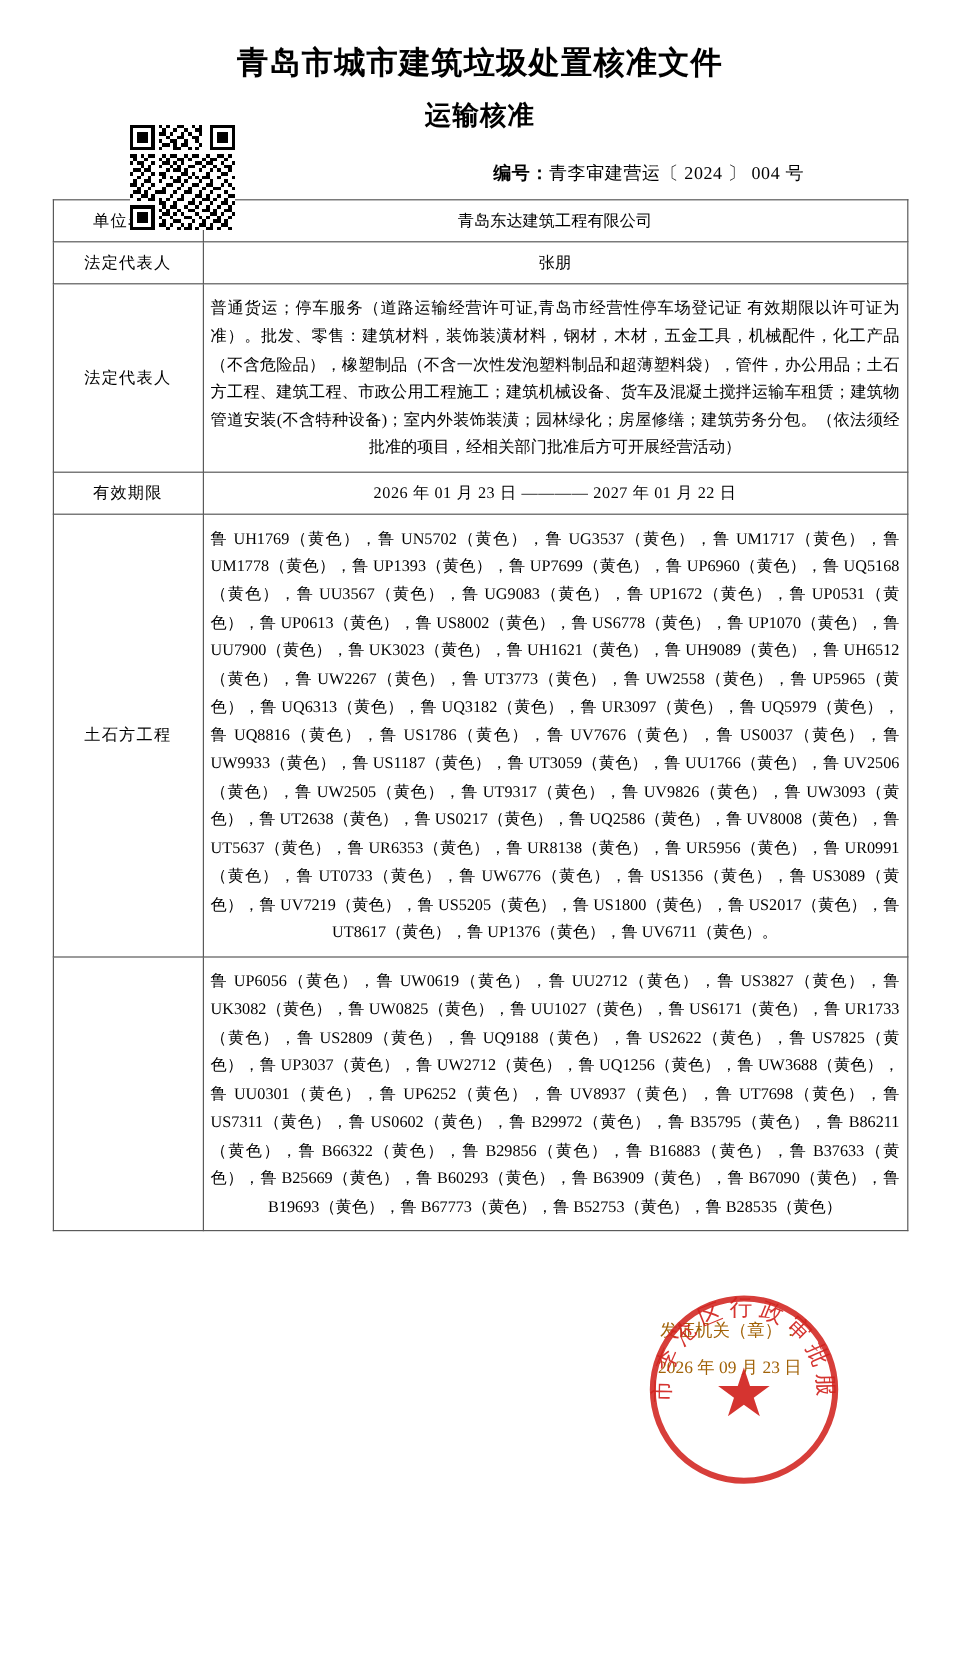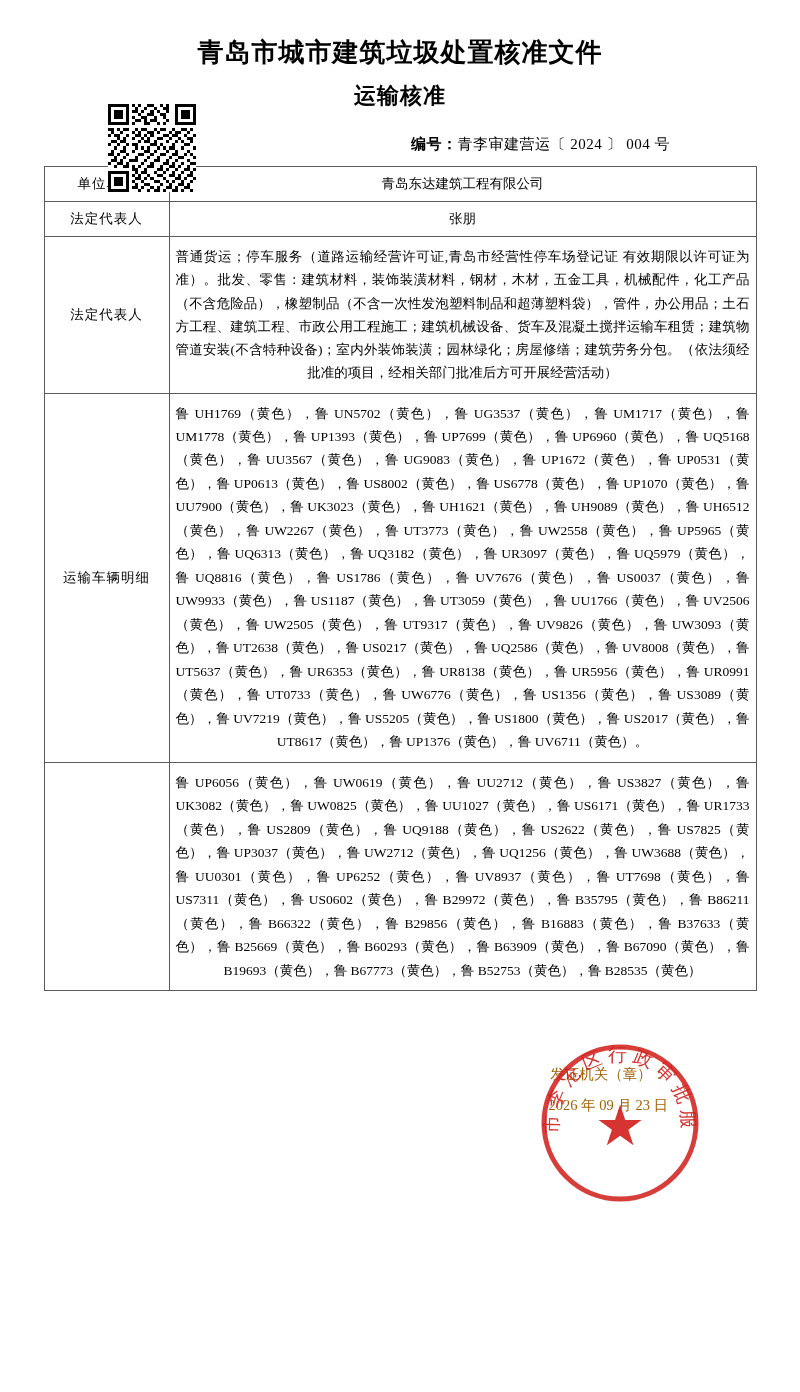--- a/index.html
+++ b/index.html
@@ -368,21 +368,25 @@
       </tr>
       <tr>
         <td class="key">法定代表人</td>
         <td class="val">张朋</td>
       </tr>
       <tr>
         <td class="key">法定代表人</td>
         <td class="val-just">普通货运；停车服务（道路运输经营许可证,青岛市经营性停车场登记证 有效期限以许可证为准）。批发、零售：建筑材料，装饰装潢材料，钢材，木材，五金工具，机械配件，化工产品（不含危险品），橡塑制品（不含一次性发泡塑料制品和超薄塑料袋），管件，办公用品；土石方工程、建筑工程、市政公用工程施工；建筑机械设备、货车及混凝土搅拌运输车租赁；建筑物管道安装(不含特种设备)；室内外装饰装潢；园林绿化；房屋修缮；建筑劳务分包。（依法须经批准的项目，经相关部门批准后方可开展经营活动）</td>
       </tr>
       <tr>
-        <td class="key">运输车辆明细</td>
+        <td class="key">有效期限</td>
+        <td class="val valid-range">2026 年 01 月 23 日 ———— 2027 年 01 月 22 日</td>
+      </tr>
+      <tr>
+        <td class="key">土石方工程</td>
         <td class="plates">鲁 UH1769（黄色），鲁 UN5702（黄色），鲁 UG3537（黄色），鲁 UM1717（黄色），鲁 UM1778（黄色），鲁 UP1393（黄色），鲁 UP7699（黄色），鲁 UP6960（黄色），鲁 UQ5168（黄色），鲁 UU3567（黄色），鲁 UG9083（黄色），鲁 UP1672（黄色），鲁 UP0531（黄色），鲁 UP0613（黄色），鲁 US8002（黄色），鲁 US6778（黄色），鲁 UP1070（黄色），鲁 UU7900（黄色），鲁 UK3023（黄色），鲁 UH1621（黄色），鲁 UH9089（黄色），鲁 UH6512（黄色），鲁 UW2267（黄色），鲁 UT3773（黄色），鲁 UW2558（黄色），鲁 UP5965（黄色），鲁 UQ6313（黄色），鲁 UQ3182（黄色），鲁 UR3097（黄色），鲁 UQ5979（黄色），鲁 UQ8816（黄色），鲁 US1786（黄色），鲁 UV7676（黄色），鲁 US0037（黄色），鲁 UW9933（黄色），鲁 US1187（黄色），鲁 UT3059（黄色），鲁 UU1766（黄色），鲁 UV2506（黄色），鲁 UW2505（黄色），鲁 UT9317（黄色），鲁 UV9826（黄色），鲁 UW3093（黄色），鲁 UT2638（黄色），鲁 US0217（黄色），鲁 UQ2586（黄色），鲁 UV8008（黄色），鲁 UT5637（黄色），鲁 UR6353（黄色），鲁 UR8138（黄色），鲁 UR5956（黄色），鲁 UR0991（黄色），鲁 UT0733（黄色），鲁 UW6776（黄色），鲁 US1356（黄色），鲁 US3089（黄色），鲁 UV7219（黄色），鲁 US5205（黄色），鲁 US1800（黄色），鲁 US2017（黄色），鲁 UT8617（黄色），鲁 UP1376（黄色），鲁 UV6711（黄色）。</td>
       </tr>
       <tr>
         <td class="key"></td>
         <td class="plates">鲁 UP6056（黄色），鲁 UW0619（黄色），鲁 UU2712（黄色），鲁 US3827（黄色），鲁 UK3082（黄色），鲁 UW0825（黄色），鲁 UU1027（黄色），鲁 US6171（黄色），鲁 UR1733（黄色），鲁 US2809（黄色），鲁 UQ9188（黄色），鲁 US2622（黄色），鲁 US7825（黄色），鲁 UP3037（黄色），鲁 UW2712（黄色），鲁 UQ1256（黄色），鲁 UW3688（黄色），鲁 UU0301（黄色），鲁 UP6252（黄色），鲁 UV8937（黄色），鲁 UT7698（黄色），鲁 US7311（黄色），鲁 US0602（黄色），鲁 B29972（黄色），鲁 B35795（黄色），鲁 B86211（黄色），鲁 B66322（黄色），鲁 B29856（黄色），鲁 B16883（黄色），鲁 B37633（黄色），鲁 B25669（黄色），鲁 B60293（黄色），鲁 B63909（黄色），鲁 B67090（黄色），鲁 B19693（黄色），鲁 B67773（黄色），鲁 B52753（黄色），鲁 B28535（黄色）</td>
       </tr>
     </tbody>
   </table>
 
   <div class="footer">

